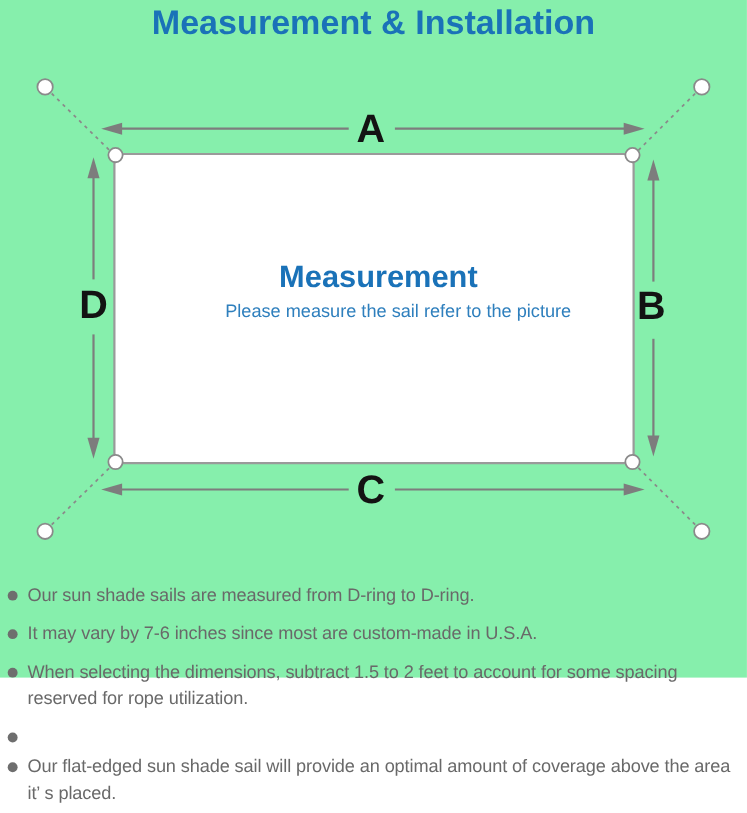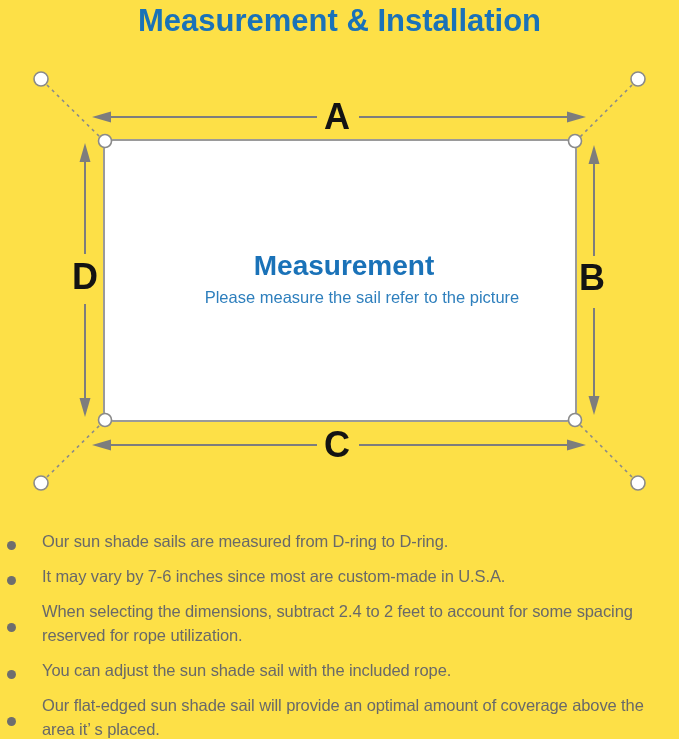--- a/index.html
+++ b/index.html
@@ -2,21 +2,21 @@
 <html><head>
 <meta charset="utf-8">
 <style>
   * { box-sizing: border-box; }
   html, body { margin: 0; padding: 0; background: #ffffff; }
   body {
     width: 679px; height: 739px;
     font-family: "Liberation Sans", sans-serif;
     overflow: hidden;
   }
-  .page { position: relative; width: 679px; height: 739px; background: #fde047; }
+  .page { position: relative; width: 679px; height: 616px; background: #86efac; }
 
   
   .page-title {
     height: 60px;
     margin: 0;
     padding-top: 3px;
     text-align: center;
     font-size: 31px;
     font-weight: bold;
     color: #1a72b8;
@@ -36,21 +36,21 @@
     line-height: 1;
     user-select: none;
   }
   .label-a { left: 337px; top: 57px; }
   .label-b { left: 592px; top: 218px; }
   .label-c { left: 337px; top: 385px; }
   .label-d { left: 85px;  top: 217px; }
 
   .center-text {
     position: absolute;
-    left: 344px; top: 190px;
+    left: 344px; top: 176px;
     transform: translateX(-50%);
     text-align: center;
     white-space: nowrap;
   }
   .center-heading {
     font-size: 28px;
     font-weight: bold;
     color: #1a72b8;
     line-height: 1.15;
   }
@@ -63,22 +63,22 @@
   }
 
   
   .notes {
     list-style: none;
     margin: 0;
     padding: 10px 2px 0 7px;
   }
   .notes li {
     display: flex;
-    align-items: center;
-    gap: 26px;
+    align-items: flex-start;
+    gap: 9px;
     margin-bottom: 11px;
   }
   .bullet-dot {
     flex: none;
     width: 9px; height: 9px;
     margin-top: 7px;
     border-radius: 50%;
     background: #6e6e6e;
   }
   .note-text {
@@ -159,25 +159,24 @@
     <li>
       <span class="bullet-dot"></span>
       <span class="note-text">Our sun shade sails are measured from D-ring to D-ring.</span>
     </li>
     <li>
       <span class="bullet-dot"></span>
       <span class="note-text">It may vary by 7-6 inches since most are custom-made in U.S.A.</span>
     </li>
     <li>
       <span class="bullet-dot"></span>
-      <span class="note-text">When selecting the dimensions, subtract 2.4 to 2 feet to account for some spacing reserved for rope utilization.</span>
+      <span class="note-text">When selecting the dimensions, subtract 1.5 to 2 feet to account for some spacing reserved for rope utilization.</span>
     </li>
     <li>
       <span class="bullet-dot"></span>
-      <span class="note-text">You can adjust the sun shade sail with the included rope.</span>
     </li>
     <li>
       <span class="bullet-dot"></span>
       <span class="note-text">Our flat-edged sun shade sail will provide an optimal amount of coverage above the area it’ s placed.</span>
     </li>
   </ul>
 
 </div>
 
 </body></html>

